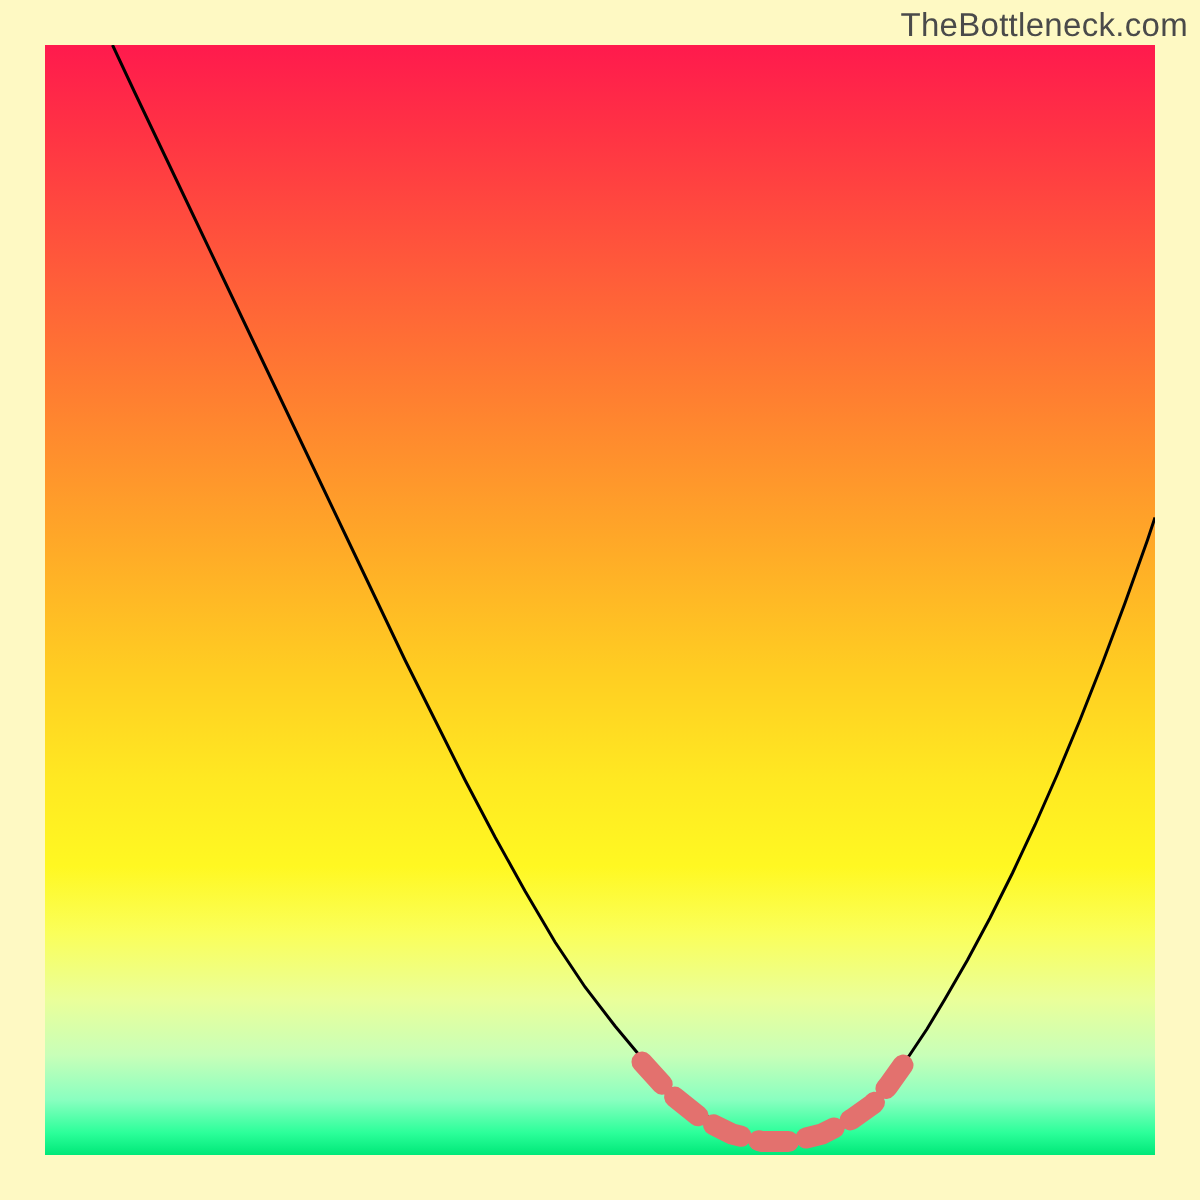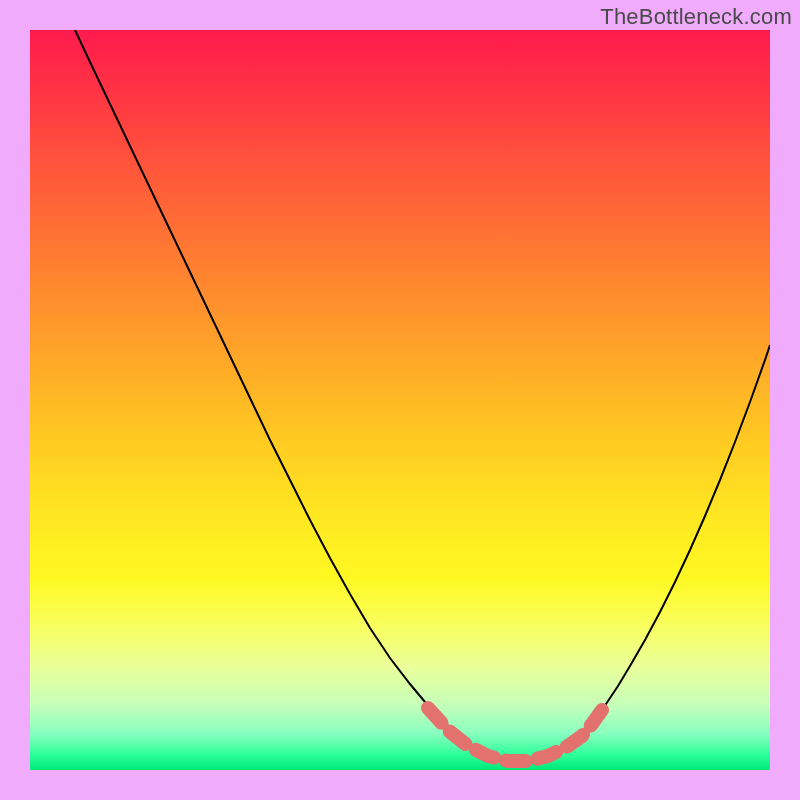--- a/index.html
+++ b/index.html
@@ -10,21 +10,21 @@
     background: #000;
     overflow: hidden;
     font-family: Arial, Helvetica, sans-serif;
   }
   .frame {
     position: absolute;
     top: 0;
     left: 0;
     width: 800px;
     height: 800px;
-    background: #f0abfc;
+    background: #fef9c3;
   }
   .plot {
     position: absolute;
     top: 30px;
     left: 30px;
     width: 740px;
     height: 740px;
     overflow: hidden;
   }
   .gradient {

